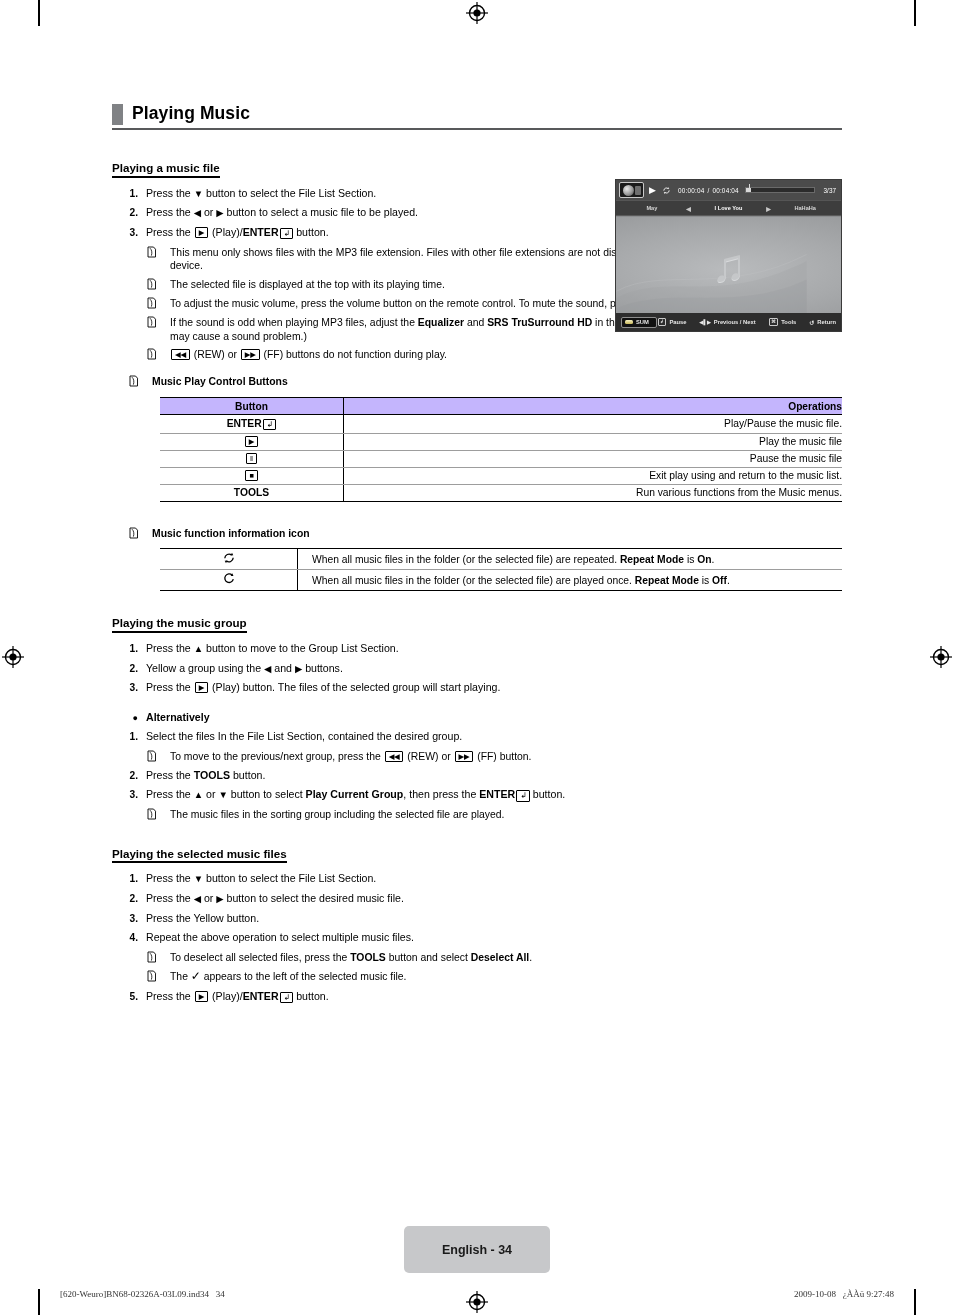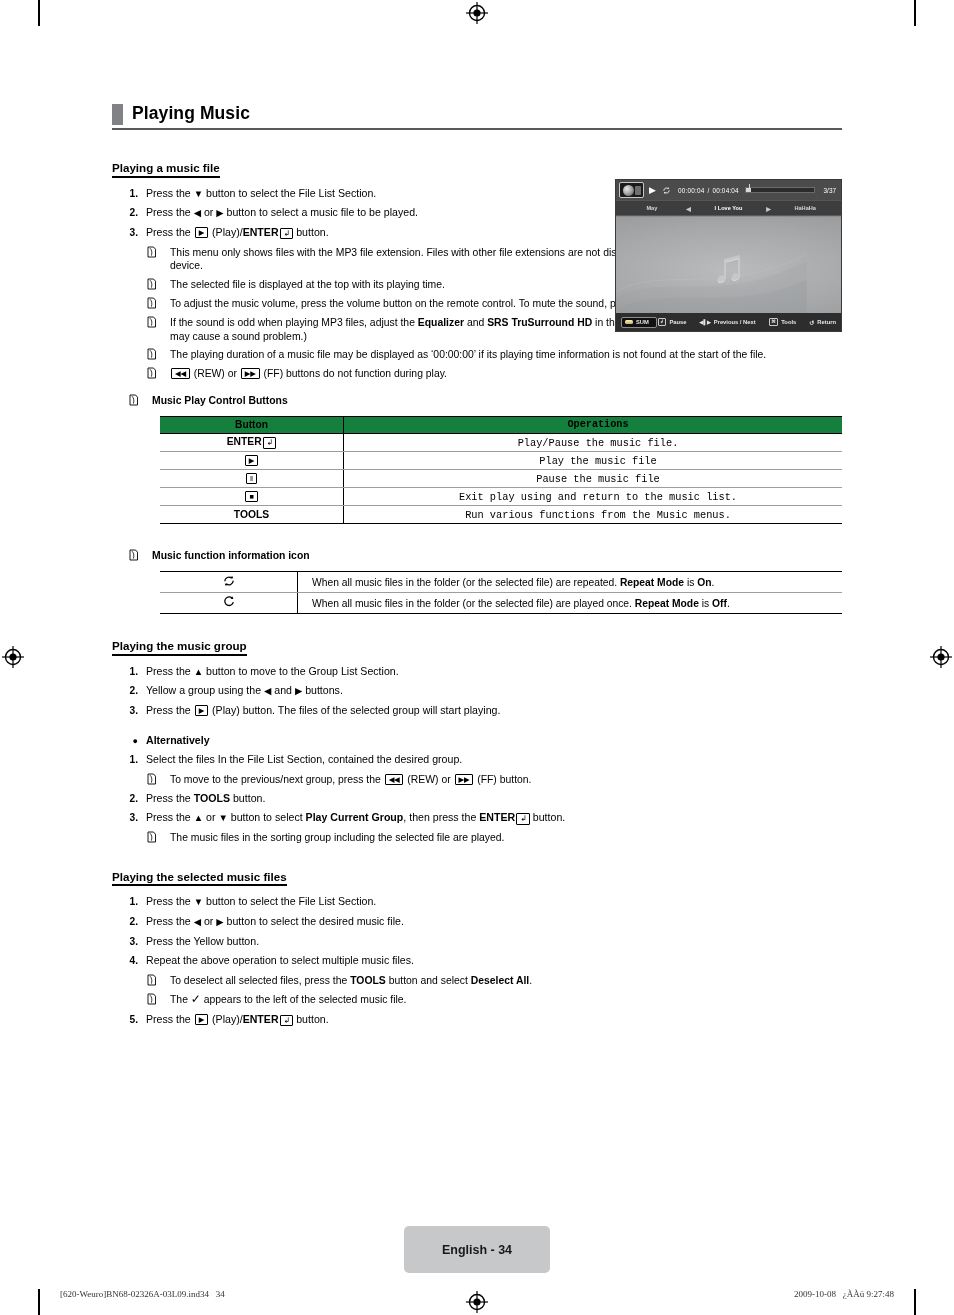--- a/index.html
+++ b/index.html
@@ -154,34 +154,33 @@
     width: 682px;
     margin-left: 48px;
     font-size: 10.3px;
   }
   table.doc th, table.doc td {
     border-top: 1px solid #000;
     border-bottom: 1px solid #000;
     padding: 2.5px 0;
   }
   table.doc thead th {
-    background: #15803d;
+    background: #c4b5fd;
     font-weight: bold;
     font-size: 10.2px;
     border-top: 1.4px solid #000;
   }
   table.doc .col-btn {
     width: 183px;
     text-align: center;
     border-right: 1px solid #000;
   }
   table.doc .col-op {
     padding-left: 10px;
-    text-align: center;
-    font-family: Liberation Mono, monospace;
+    text-align: right;
   }
   table.doc thead .col-op { padding-left: 10px; }
   table.doc tbody tr td { border-bottom: 1px solid #9d9d9d; }
   table.doc tbody tr:last-child td { border-bottom: 1.2px solid #000; }
   table.doc tbody tr td { border-top: none; }
   table.doc tbody tr:first-child td { border-top: 1px solid #000; }
 
   table.icons {
     border-collapse: collapse;
     width: 682px;
@@ -470,29 +469,20 @@
     <div class="note indent-1">
       <div class="note-ico">
         <svg class="pencil" width="11" height="12" viewBox="0 0 11 12">
             <path d="M2 1 L7.5 1 L9.5 3.2 L9.5 11 L2 11 Z" fill="none" stroke="#000" stroke-width="0.9"></path>
             <path d="M4 2.2 C5.6 3.6 6.4 6.4 5.4 9.6" fill="none" stroke="#000" stroke-width="0.8"></path>
           </svg>
       </div>
       <div class="note-body">If the sound is odd when playing MP3 files, adjust the <b>Equalizer</b> and <b>SRS TruSurround HD</b> in the Sound menu. (An over-modulated MP3 file may cause a sound problem.)</div>
     </div>
 
-    <div class="note indent-1">
-      <div class="note-ico">
-        <svg class="pencil" width="11" height="12" viewBox="0 0 11 12">
-            <path d="M2 1 L7.5 1 L9.5 3.2 L9.5 11 L2 11 Z" fill="none" stroke="#000" stroke-width="0.9"></path>
-            <path d="M4 2.2 C5.6 3.6 6.4 6.4 5.4 9.6" fill="none" stroke="#000" stroke-width="0.8"></path>
-          </svg>
-      </div>
-      <div class="note-body">The playing duration of a music file may be displayed as ‘00:00:00’ if its playing time information is not found at the start of the file.</div>
-    </div>
 
     <div class="note indent-1">
       <div class="note-ico">
         <svg class="pencil" width="11" height="12" viewBox="0 0 11 12">
             <path d="M2 1 L7.5 1 L9.5 3.2 L9.5 11 L2 11 Z" fill="none" stroke="#000" stroke-width="0.9"></path>
             <path d="M4 2.2 C5.6 3.6 6.4 6.4 5.4 9.6" fill="none" stroke="#000" stroke-width="0.8"></path>
           </svg>
       </div>
       <div class="note-body"><span class="key">◀◀</span> (REW) or <span class="key">▶▶</span> (FF) buttons do not function during play.</div>
     </div>

